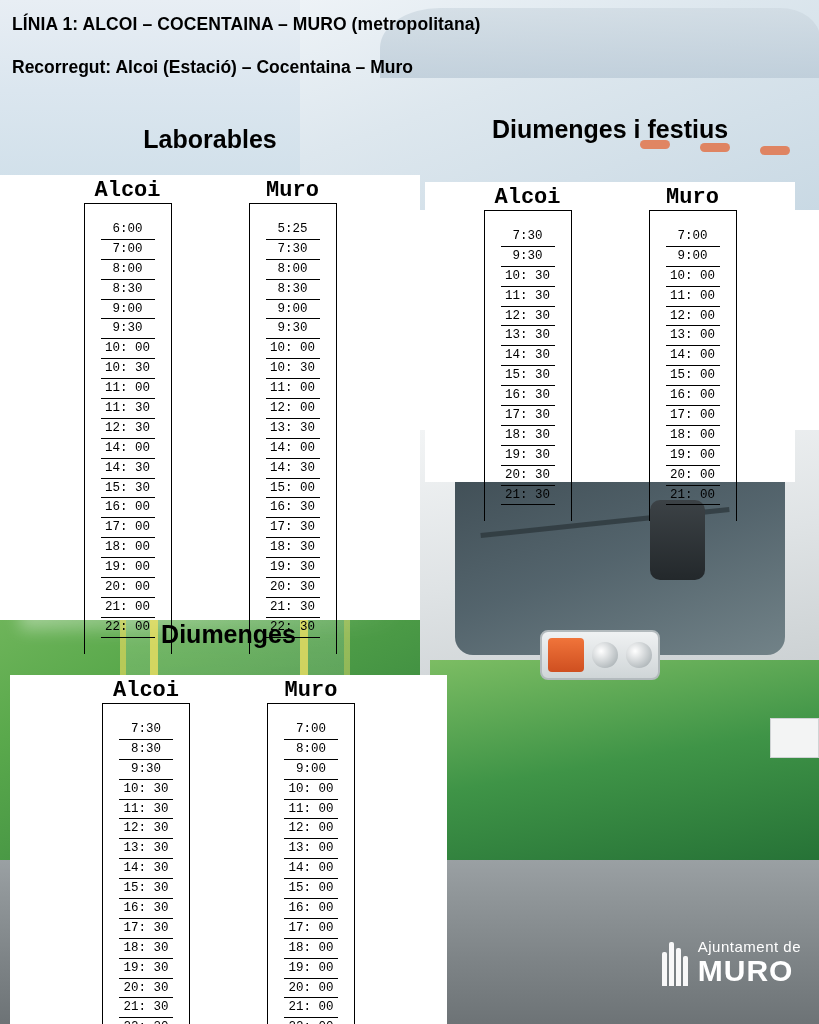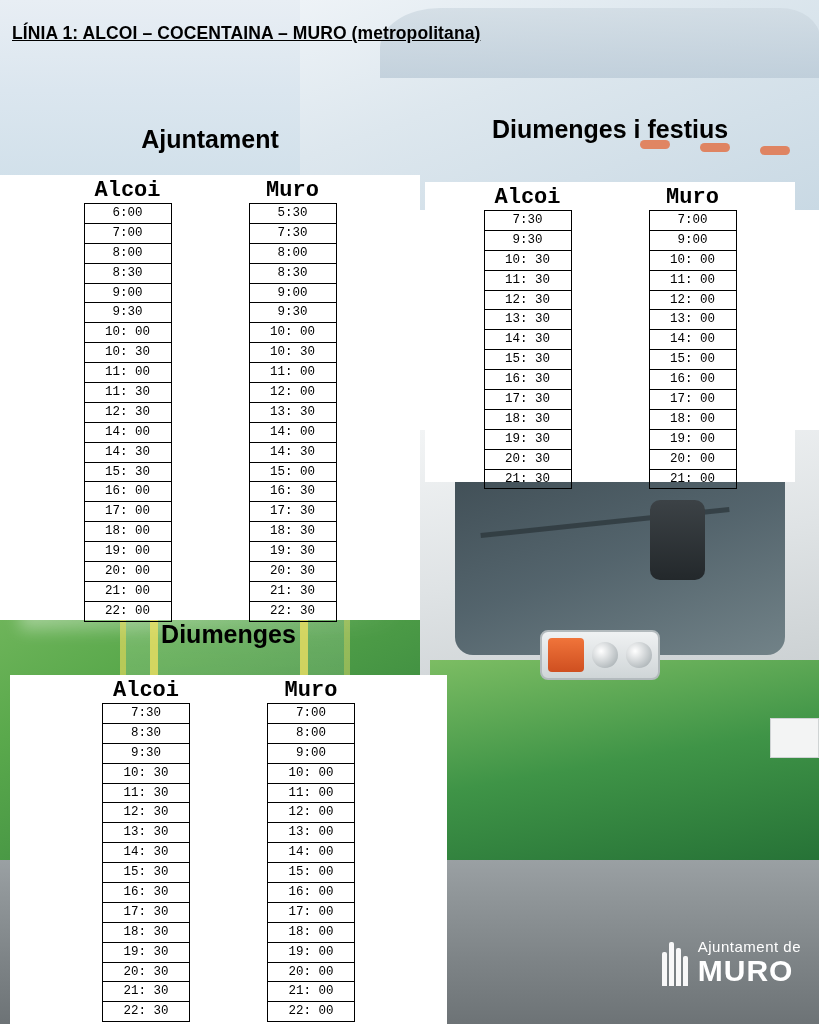--- a/index.html
+++ b/index.html
@@ -135,23 +135,22 @@
     position: absolute;
     background: #ffffff;
     z-index: 1;
   }
 
   
   .header {
     position: absolute;
     left: 0; top: 0;
     width: 430px;
-    padding: 23px 0 0 12px;
+    padding: 14px 0 0 12px;
     z-index: 3;
-    text-decoration: underline;
   }
   .header .line-title {
     font-size: 17.5px;
     font-weight: bold;
     color: #000;
     white-space: nowrap;
     letter-spacing: .1px;
   }
   .header .route {
     margin-top: 22px;
@@ -175,21 +174,21 @@
     font-size: 22px;
     font-weight: bold;
     text-align: center;
     color: #000;
   }
 
   
   .times {
     list-style: none;
     margin: 0 auto;
-    padding: 0;
+    padding: 16px;
     width: 88px;
     border: 1px solid #000;
     border-bottom: none;
   }
   .times li {
     border-bottom: 1px solid #000;
     font-size: 12.5px;
     line-height: 1;
     padding: 3.0px 0 3.4px;
     text-align: center;
@@ -285,27 +284,28 @@
     <div class="hl-orange"></div>
     <div class="hl-round" style="left:50px;"></div>
     <div class="hl-round" style="left:84px;"></div>
   </div>
   <div class="bg-plate"></div>
   <div class="bg-greyfloor"></div>
 </div>
 
 <div class="header">
   <div class="line-title">LÍNIA 1: ALCOI – COCENTAINA – MURO (metropolitana)</div>
+  <div class="route">Recorregut: Alcoi (Estació) – Cocentaina – Muro</div>
 </div>
 
 <div class="panel" id="panel-lab"></div>
 <div class="panel" id="panel-dom"></div>
 <div class="panel" id="panel-dis"></div>
 
-<div class="section-title" id="title-lab">Ajuntament</div>
+<div class="section-title" id="title-lab">Laborables</div>
 <div id="tables-lab" class="tbl-group">
   <div class="tbl-col">
     <div class="col-title">Alcoi</div>
     <ul class="times">
       <li>6:00</li>
       <li>7:00</li>
       <li>8:00</li>
       <li>8:30</li>
       <li>9:00</li>
       <li>9:30</li>
@@ -322,21 +322,21 @@
       <li>18: 00</li>
       <li>19: 00</li>
       <li>20: 00</li>
       <li>21: 00</li>
       <li>22: 00</li>
     </ul>
   </div>
   <div class="tbl-col">
     <div class="col-title">Muro</div>
     <ul class="times">
-      <li>5:30</li>
+      <li>5:25</li>
       <li>7:30</li>
       <li>8:00</li>
       <li>8:30</li>
       <li>9:00</li>
       <li>9:30</li>
       <li>10: 00</li>
       <li>10: 30</li>
       <li>11: 00</li>
       <li>12: 00</li>
       <li>13: 30</li>

